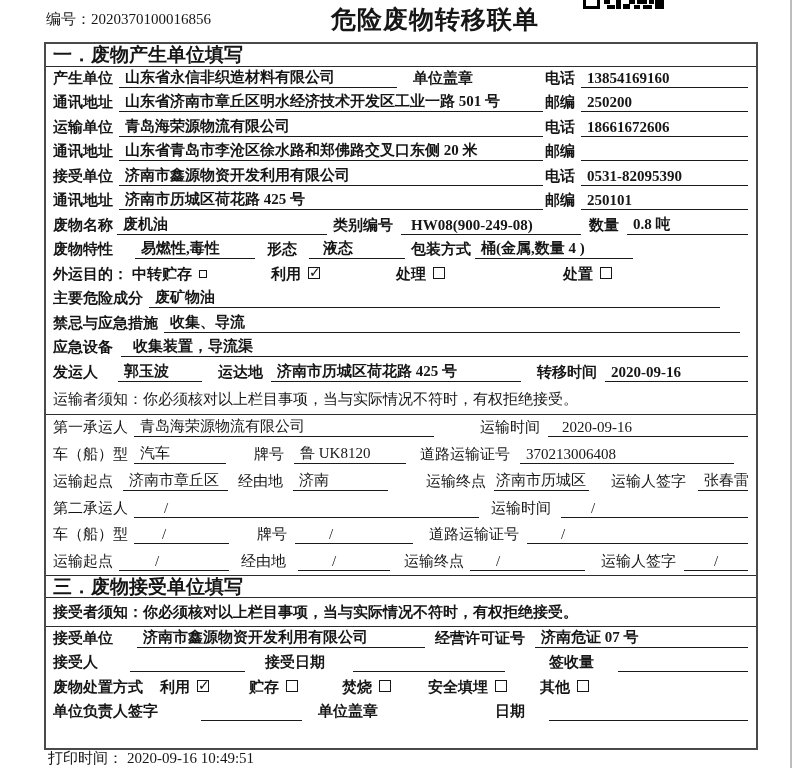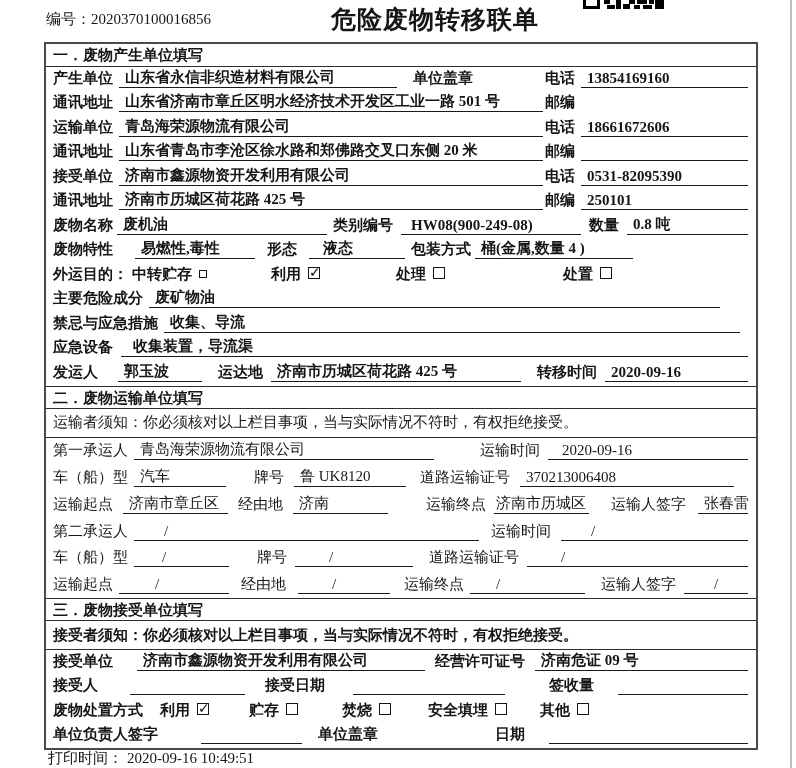--- a/index.html
+++ b/index.html
@@ -24,21 +24,21 @@
 
   .form {
     position: absolute; left: 44px; top: 42px;
     width: 714px; height: 708px;
     border: 2px solid #4a4a4a; background: #fff;
   }
   .sec-h {
     height: 23px; line-height: 21px;
     padding-left: 7px;
     font-family: "Liberation Sans", "DejaVu Sans", sans-serif;
-    font-weight: bold; font-size: 15px;
+    font-weight: bold; font-size: 19px;
     border-bottom: 1px solid #2d2d2d;
   }
   .sec-h.mid { border-top: 1px solid #2d2d2d; }
 
   .row { display: flex; align-items: flex-end; padding: 0 8px 4px 7px; }
   .sec1 .row, .sec3 .row { height: 24.5px; font-weight: bold; }
   .sec2 .row { height: 26.8px; }
   .row.notice {
     height: 29px; align-items: center;
     border-bottom: 1px solid #2d2d2d;
@@ -109,20 +109,21 @@
         <span class="lbl">电话</span>
         <span class="val fill">13854169160</span>
       </span>
     </div>
 
     <div class="row">
       <span class="lbl">通讯地址</span>
       <span class="val" style="width:424px;margin-left:6px">山东省济南市章丘区明水经济技术开发区工业一路 501 号</span>
       <span class="rg">
         <span class="lbl">邮编</span>
+        <span class="val fill">250200</span>
       </span>
     </div>
 
     <div class="row">
       <span class="lbl">运输单位</span>
       <span class="val" style="width:424px;margin-left:6px">青岛海荣源物流有限公司</span>
       <span class="rg">
         <span class="lbl">电话</span>
         <span class="val fill">18661672606</span>
       </span>
@@ -211,21 +212,20 @@
     <div class="row">
       <span class="lbl">发运人</span>
       <span class="val" style="width:84px;margin-left:20px">郭玉波</span>
       <span class="lbl" style="margin-left:16px">运达地</span>
       <span class="val" style="width:250px;margin-left:8px">济南市历城区荷花路 425 号</span>
       <span class="lbl" style="margin-left:16px">转移时间</span>
       <span class="val fill" style="margin-left:8px">2020-09-16</span>
     </div>
   </div>
 
-  <div class="sec-h mid">二．废物运输单位填写</div>
   <div class="sec2">
 
     <div class="row notice">
       <span class="lbl">运输者须知：</span>
       <span>你必须核对以上栏目事项，当与实际情况不符时，有权拒绝接受。</span>
     </div>
 
     <div class="row">
       <span class="lbl">第一承运人</span>
       <span class="val" style="width:300px;margin-left:6px">青岛海荣源物流有限公司</span>
@@ -286,21 +286,21 @@
 
     <div class="row notice">
       <span class="lbl">接受者须知：</span>
       <span>你必须核对以上栏目事项，当与实际情况不符时，有权拒绝接受。</span>
     </div>
 
     <div class="row">
       <span class="lbl">接受单位</span>
       <span class="val" style="width:288px;margin-left:24px">济南市鑫源物资开发利用有限公司</span>
       <span class="lbl" style="margin-left:10px">经营许可证号</span>
-      <span class="val fill" style="margin-left:10px">济南危证 09 号</span>
+      <span class="val fill" style="margin-left:10px">济南危证 07 号</span>
     </div>
 
     <div class="row">
       <span class="lbl">接受人</span>
       <span class="val" style="width:115px;margin-left:32px"></span>
       <span class="lbl" style="margin-left:20px">接受日期</span>
       <span class="val" style="width:152px;margin-left:28px"></span>
       <span class="lbl" style="margin-left:44px">签收量</span>
       <span class="val fill" style="margin-left:24px"></span>
     </div>

